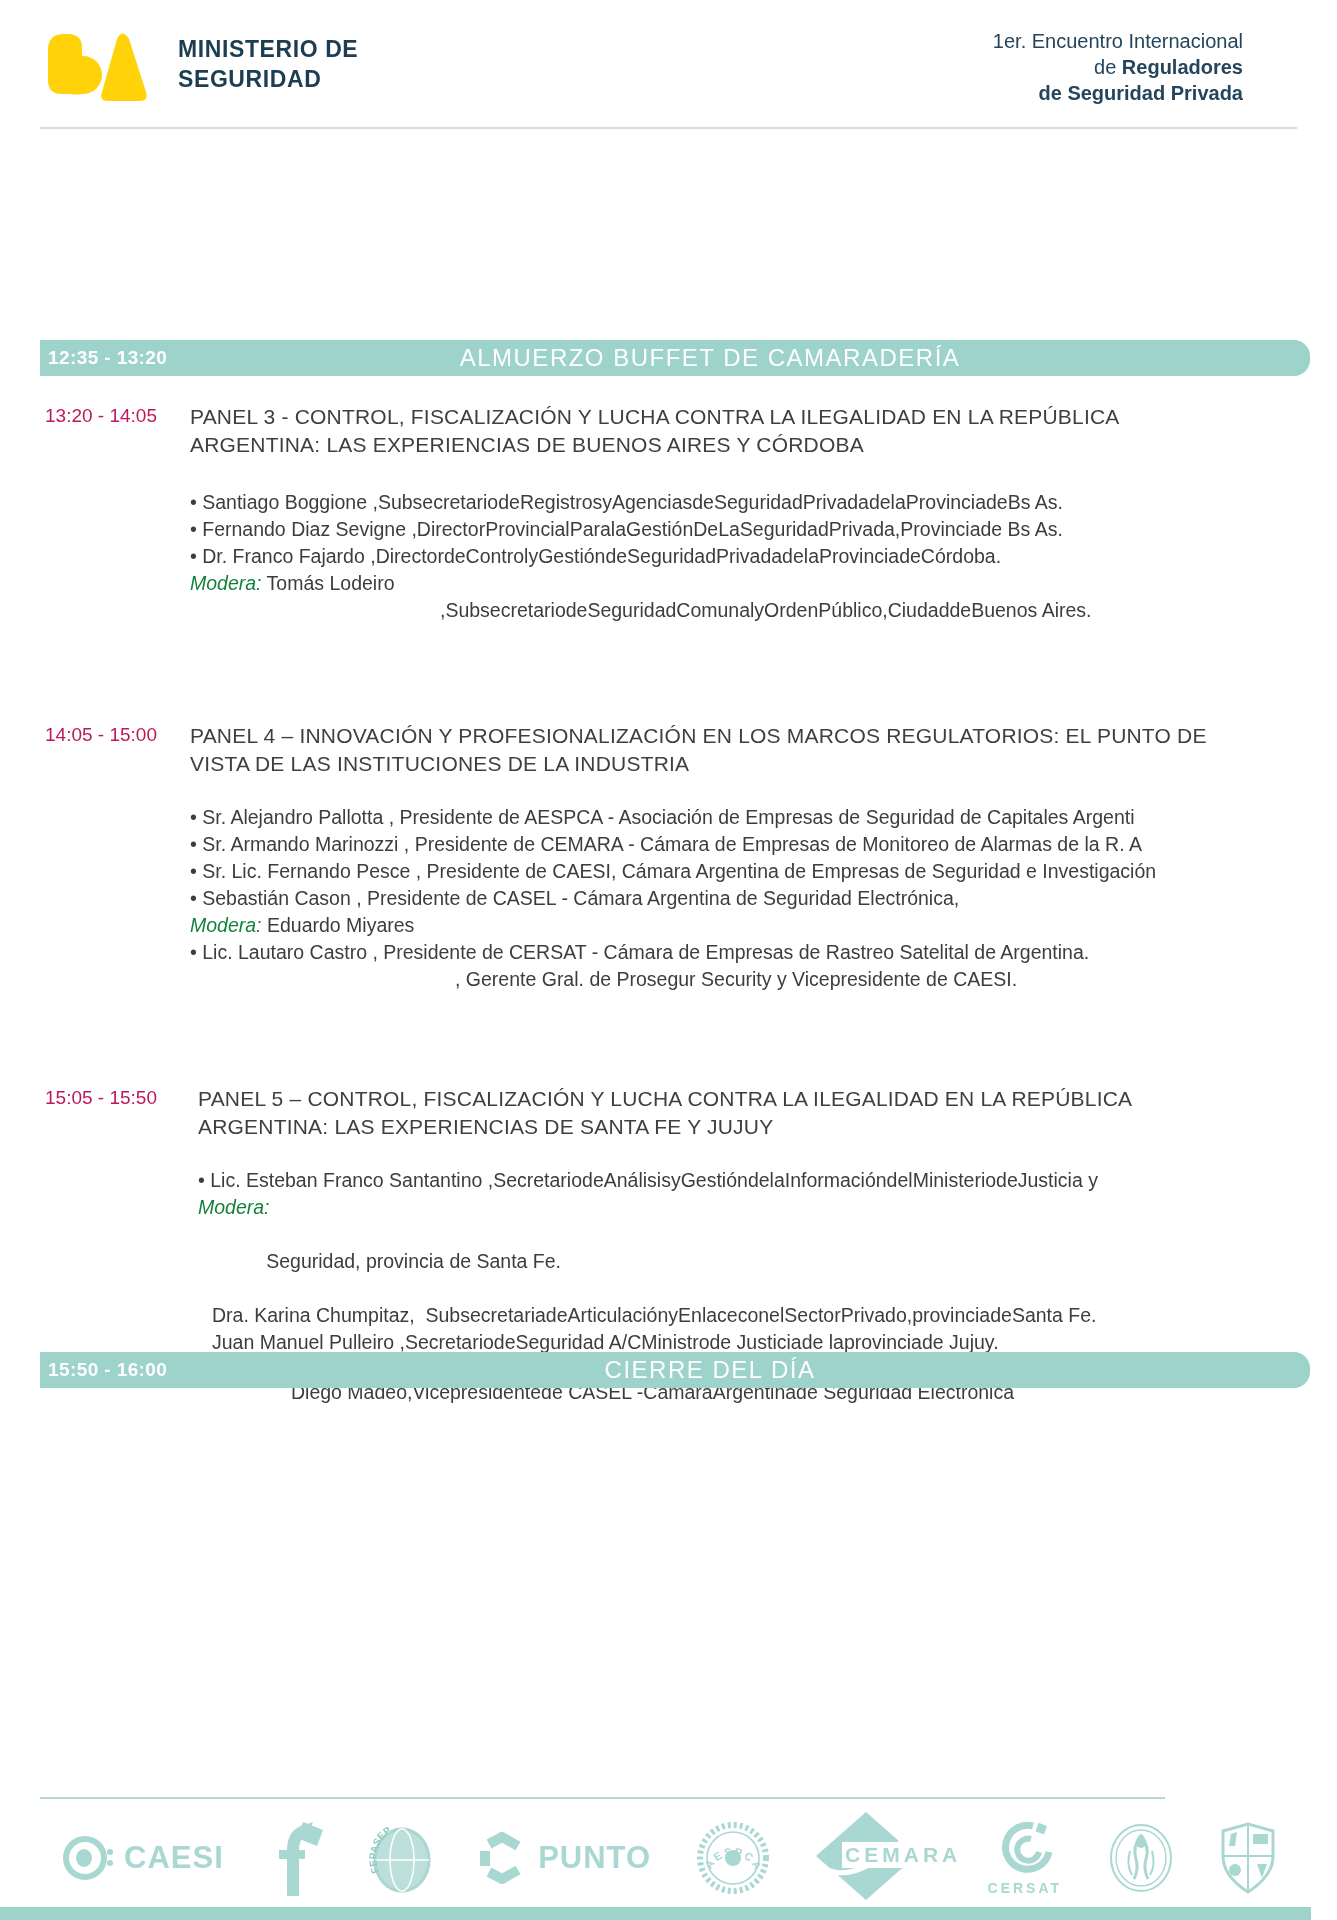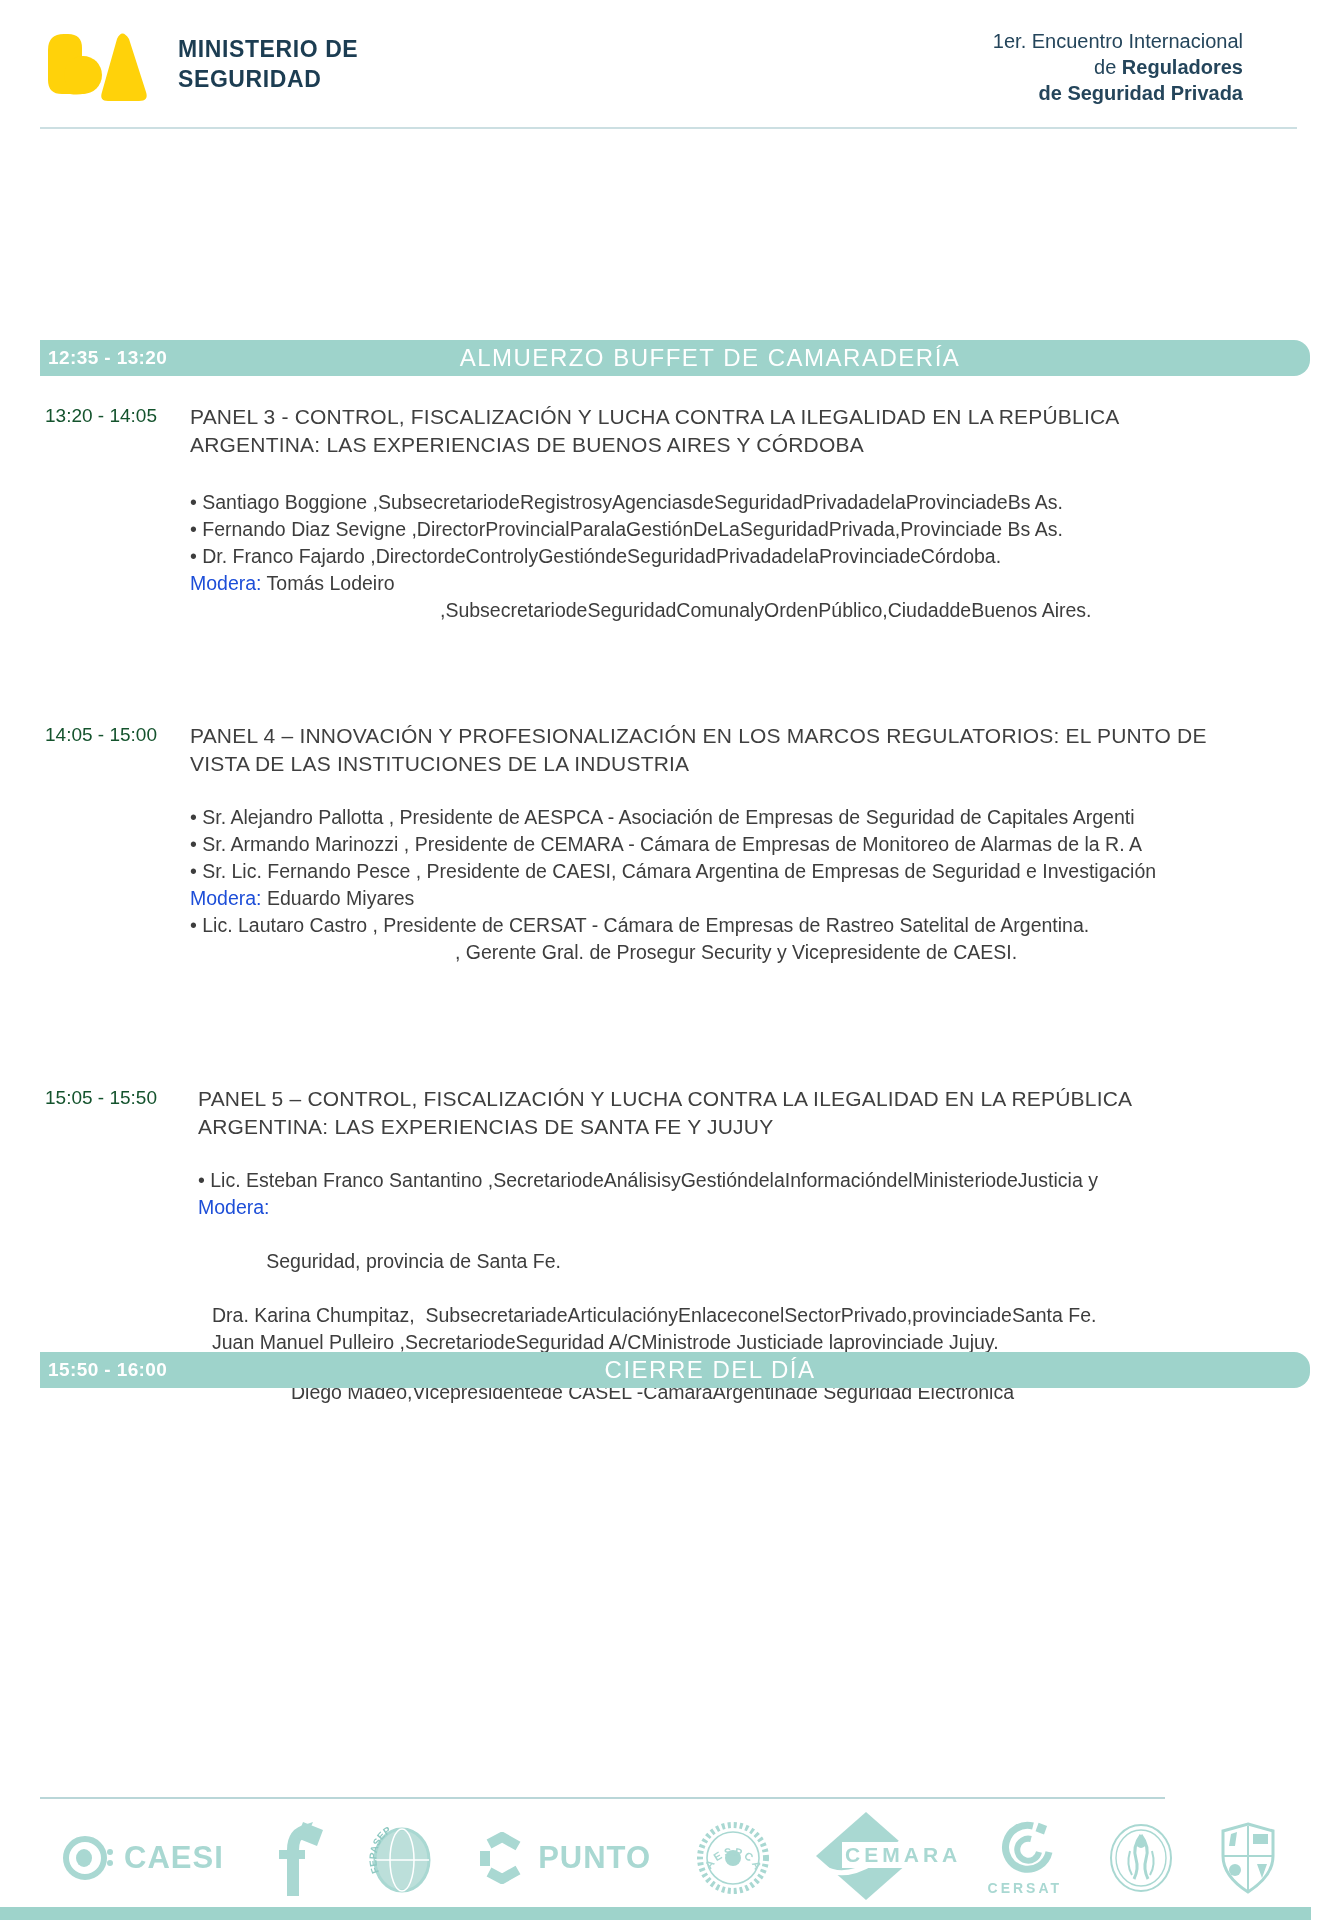--- a/index.html
+++ b/index.html
@@ -19,28 +19,28 @@
   
   .band { position:absolute; left:40px; width:1270px; height:36px; background:#9ed3cb;
           border-radius:0 16px 16px 0; display:flex; align-items:center; color:#ffffff; }
   .band-time { position:absolute; left:8px; font-size:19px; font-weight:bold; letter-spacing:0.4px; }
   .band-title { width:100%; text-align:center; font-size:24px; font-weight:400;
                 letter-spacing:1.5px; padding-left:70px; box-sizing:border-box; }
   .band1 { top:340px; }
   .band2 { top:1352px; }
   
   .panel { position:absolute; left:45px; width:1292px; display:flex; }
-  .panel .ptime { width:145px; flex:0 0 145px; font-size:19px; color:#14532d; padding-top:2px; white-space:nowrap; }
+  .panel .ptime { width:145px; flex:0 0 145px; font-size:19px; color:#be185d; padding-top:2px; white-space:nowrap; }
   .panel .content { flex:1; min-width:0; }
   .panel-title { font-size:21px; line-height:28px; color:#3f3f3f; letter-spacing:0.2px; white-space:nowrap; }
   .speakers { margin-top:30px; }
   .panel4 .speakers { margin-top:26px; }
   .panel5 .speakers { margin-top:26px; }
   .line { font-size:19.5px; line-height:27px; white-space:pre; color:#3d3d3d; }
-  .modera { color:#1d4ed8; }
+  .modera { color:#15803d;font-style:italic; }
   .detail3 { padding-left:250px; }
   .detail4 { padding-left:265px; }
   .detail5 { padding-left:93px; margin-top:23px; }
   .overlap { position:relative; }
   .overlap .overlap-modera { position:absolute; left:0; top:0; }
   .overlap .overlap-text { position:relative; margin-left:14px; }
   .indent14 { margin-left:14px; }
   .panel3 { top:403px; }
   .panel4 { top:722px; }
   .panel5 { top:1085px;gap:8px; }
@@ -106,20 +106,21 @@
     <div class="ptime">14:05 - 15:00</div>
     <div class="content">
       <div class="panel-title">
         <div>PANEL 4 – INNOVACIÓN Y PROFESIONALIZACIÓN EN LOS MARCOS REGULATORIOS: EL PUNTO DE</div>
         <div>VISTA DE LAS INSTITUCIONES DE LA INDUSTRIA</div>
       </div>
       <div class="speakers">
         <div class="line">• Sr. Alejandro Pallotta , Presidente de AESPCA - Asociación de Empresas de Seguridad de Capitales Argenti</div>
         <div class="line">• Sr. Armando Marinozzi , Presidente de CEMARA - Cámara de Empresas de Monitoreo de Alarmas de la R. A</div>
         <div class="line">• Sr. Lic. Fernando Pesce , Presidente de CAESI, Cámara Argentina de Empresas de Seguridad e Investigación</div>
+        <div class="line">• Sebastián Cason , Presidente de CASEL - Cámara Argentina de Seguridad Electrónica,</div>
         <div class="line"><span class="modera">Modera:</span><span> Eduardo Miyares</span></div>
         <div class="line">• Lic. Lautaro Castro , Presidente de CERSAT - Cámara de Empresas de Rastreo Satelital de Argentina.</div>
         <div class="line detail4">, Gerente Gral. de Prosegur Security y Vicepresidente de CAESI.</div>
       </div>
     </div>
   </section>
 
   <section class="panel panel5">
     <div class="ptime">15:05 - 15:50</div>
     <div class="content">

